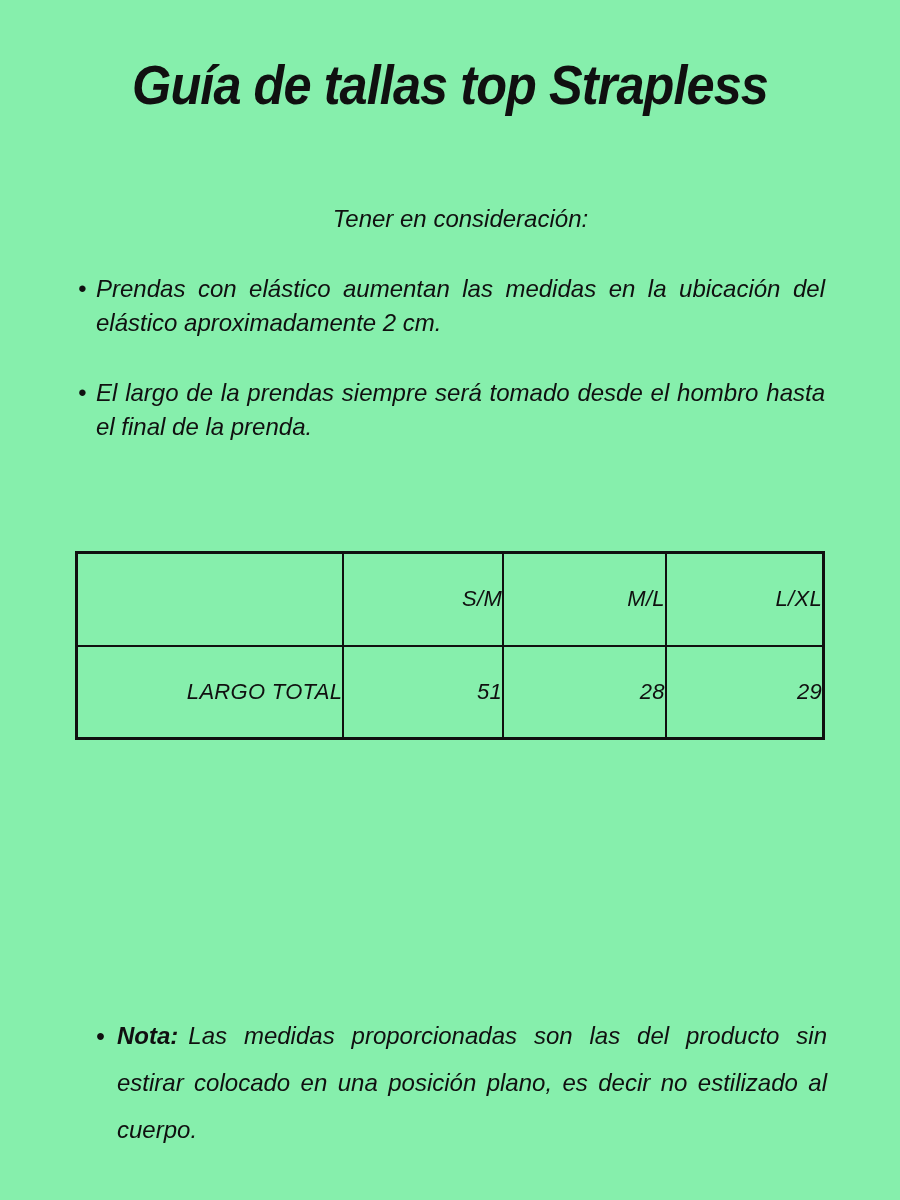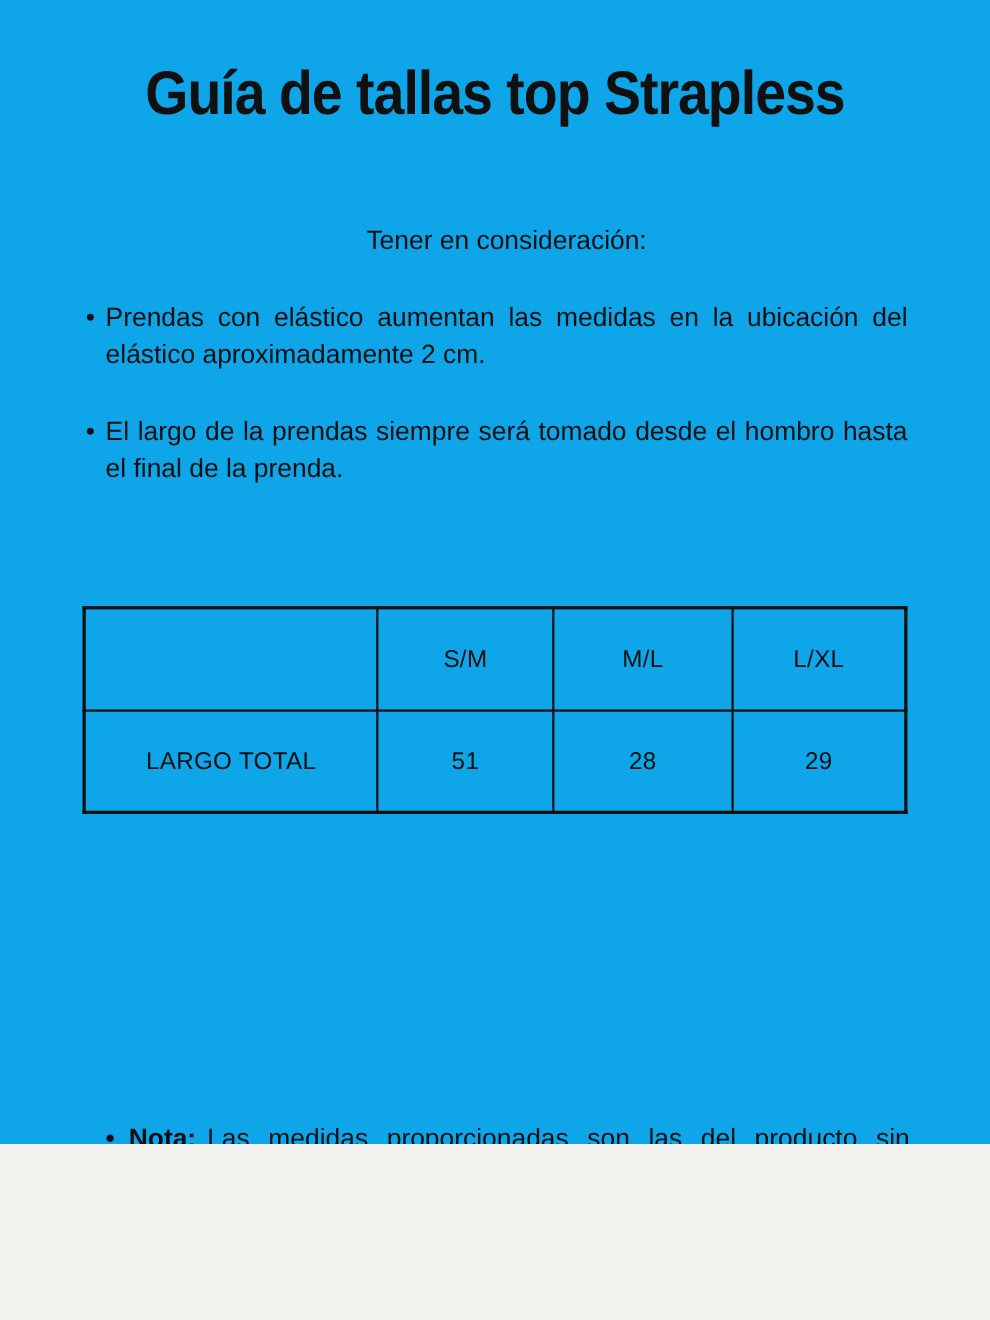--- a/index.html
+++ b/index.html
@@ -6,23 +6,24 @@
   html, body { width: 900px; height: 1200px; }
   body {
     background: #f2f1ee;
     color: #101010;
     font-family: "Liberation Sans", sans-serif;
     -webkit-font-smoothing: antialiased;
   }
   .page {
     position: relative;
     width: 900px;
-    height: 1040px;
+    height: 1200px;
     overflow: hidden;
-    background: #0ea5e9;
+    background: #86efac;
+    font-style: italic;
   }
 
   
   .title {
     position: absolute;
     top: 52px;
     left: 0;
     width: 100%;
     text-align: center;
     font-size: 56px;
@@ -67,21 +68,21 @@
     top: 551px;
     width: 750px;
     border-collapse: collapse;
     table-layout: fixed;
     border: 3px solid #101010;
   }
   .size-table th,
   .size-table td {
     border: 2px solid #101010;
     height: 93px;
-    text-align: center;
+    text-align: right;
     vertical-align: middle;
     font-size: 22px;
     font-weight: 400;
     letter-spacing: 0.3px;
   }
   .size-table .label-inner {
     display: inline-block;
     max-width: 200px;
     line-height: 30px;
   }

